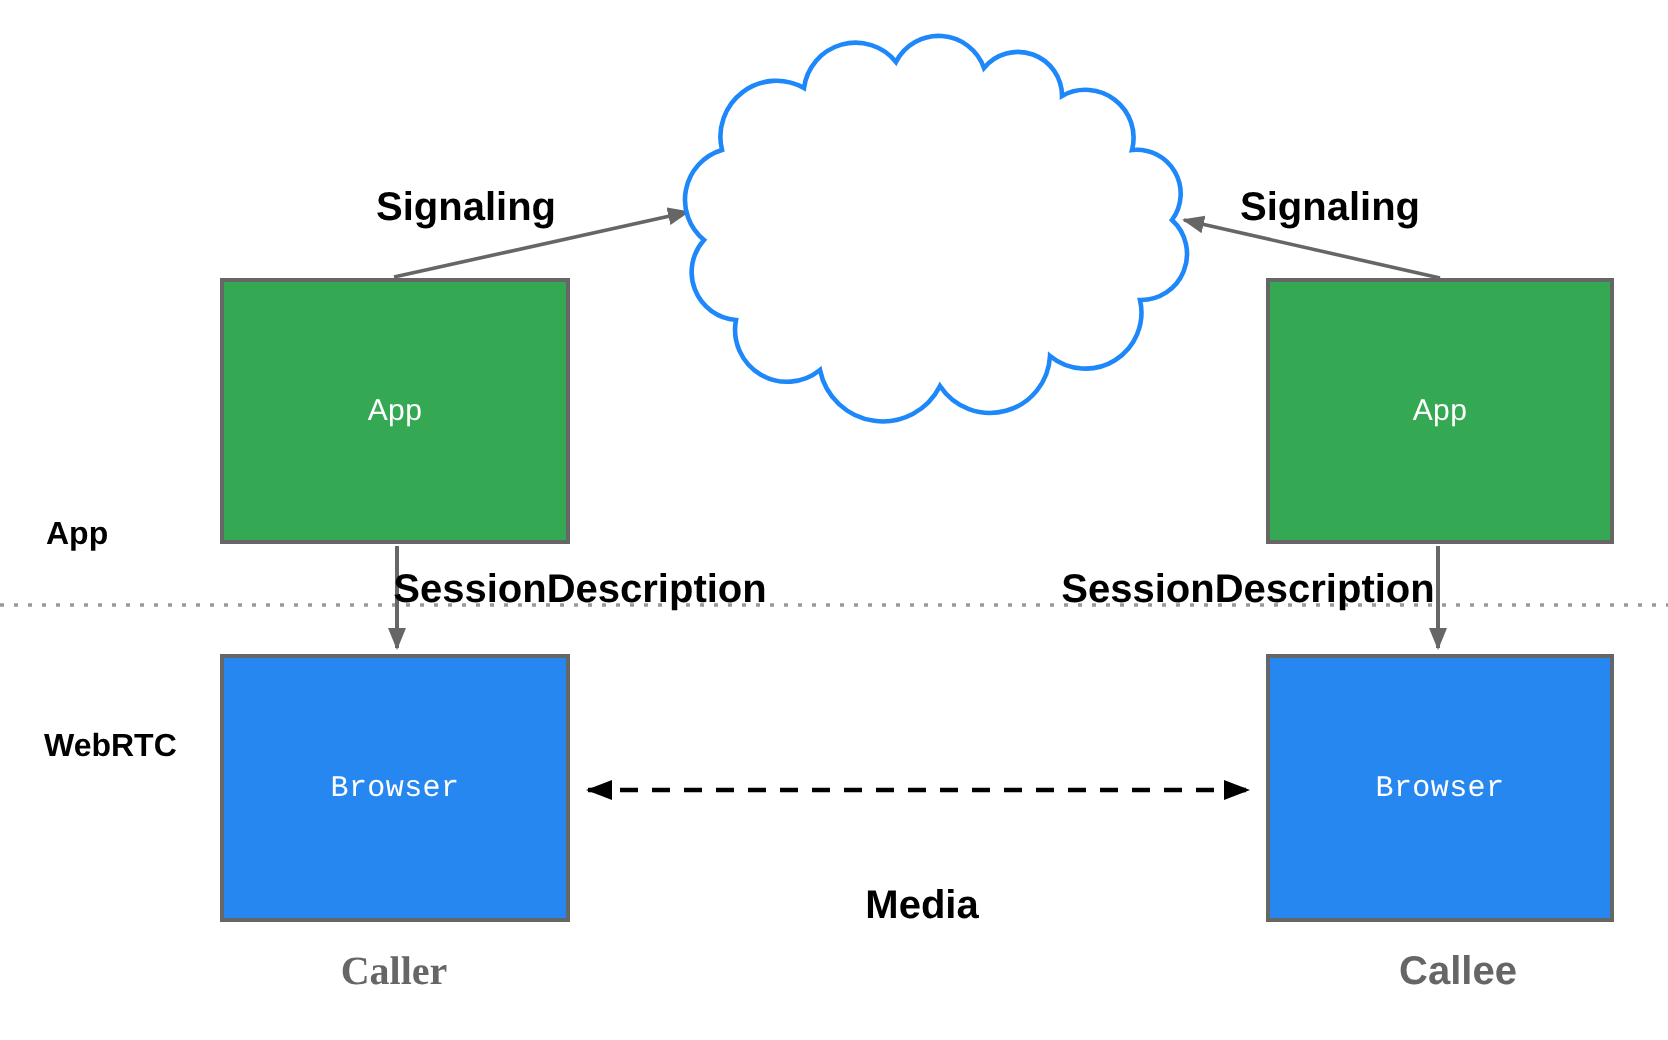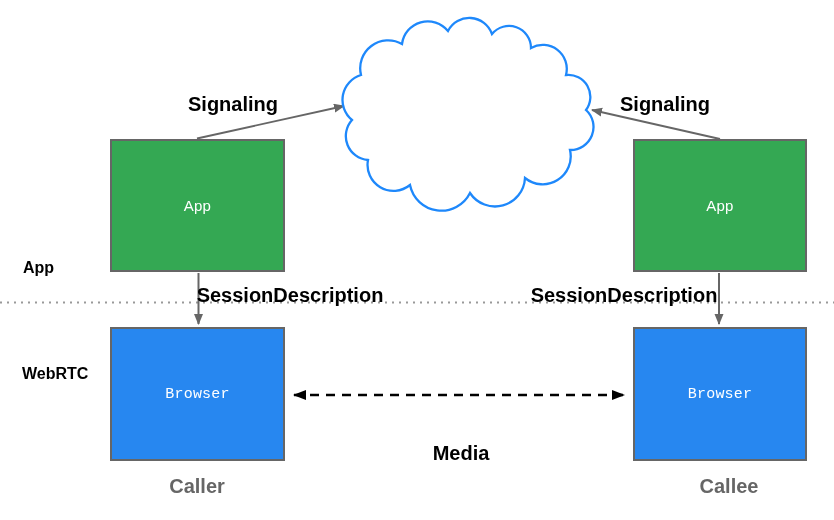--- a/index.html
+++ b/index.html
@@ -69,21 +69,21 @@
   .layer-label-app    { left: 23px; top: 259px; }
   .layer-label-webrtc { left: 22px; top: 344px; margin-top: 21px; }
 
   .endpoint-label {
     position: absolute;
     font-weight: 700;
     font-size: 20px;
     color: var(--endpoint-text, #666666);
     white-space: nowrap;
   }
-  .endpoint-caller { left: 197px; top: 475px; }
+  .endpoint-caller { left: 197px; top: 475px; font-family: Liberation Serif, serif; }
   .endpoint-callee { left: 719px; top: 475px; margin-left: 10px; }
 </style>
 </head>
 <body>
 
 <div class="diagram">
 
   <svg class="connector-layer" viewBox="0 0 834 520" xmlns="http://www.w3.org/2000/svg">
     <defs>
       <marker id="arrowGray" markerUnits="userSpaceOnUse" markerWidth="12" markerHeight="10" refX="10" refY="4.5" orient="auto">

